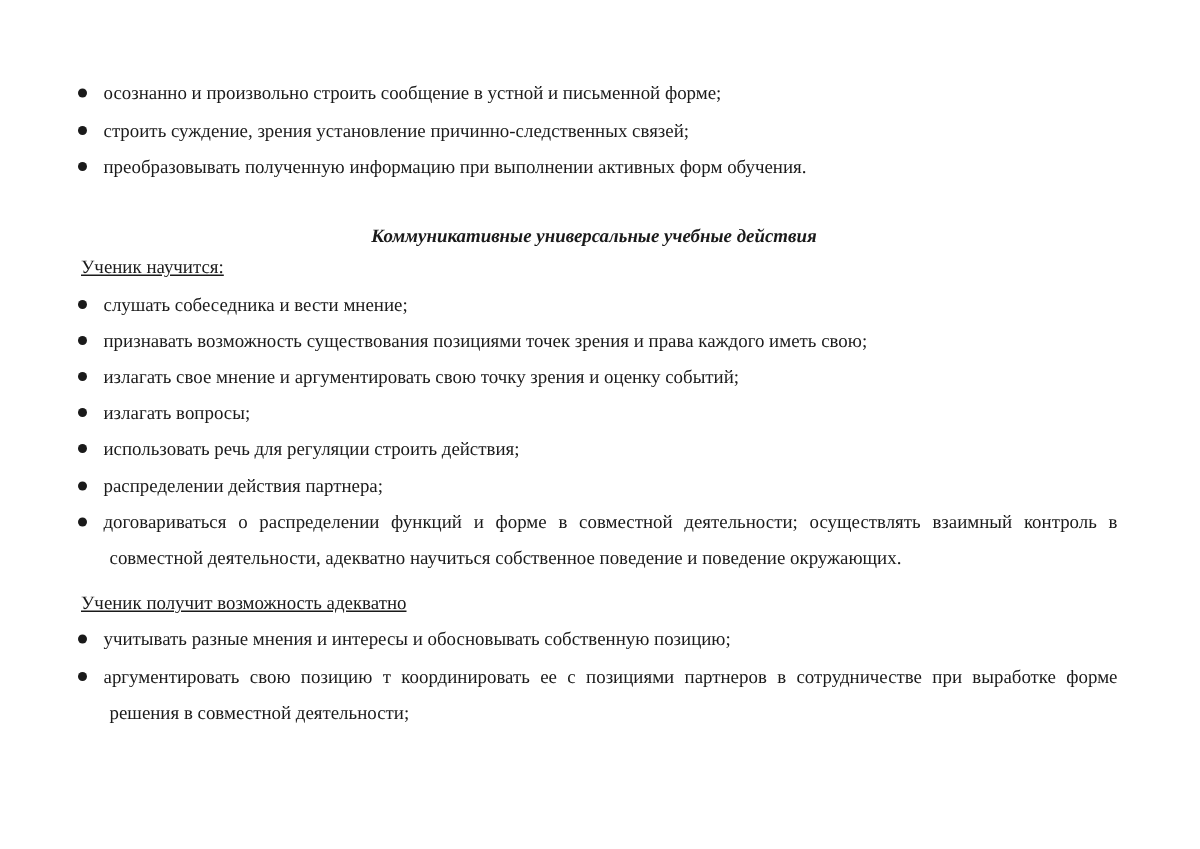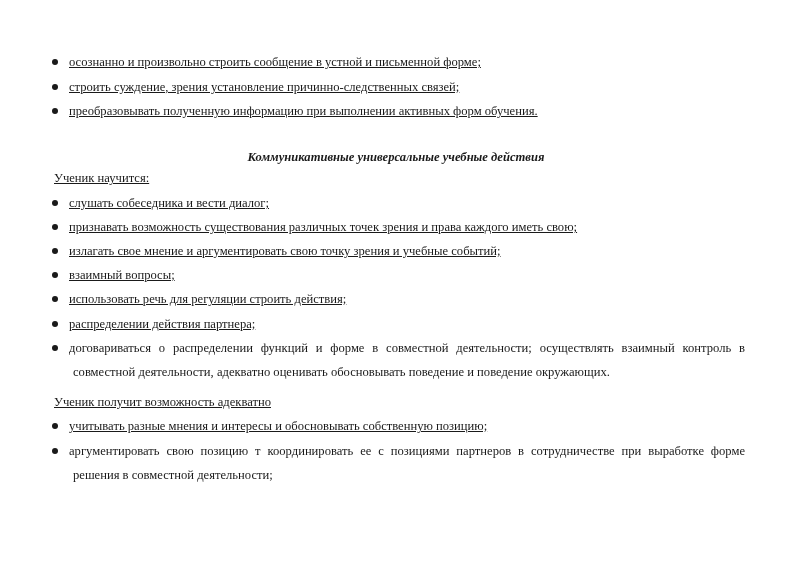--- a/index.html
+++ b/index.html
@@ -16,21 +16,21 @@
       line-height: 16px;
     }
     .bullet {
       position: absolute;
       left: 52px;
       width: 6px; height: 6px;
       border-radius: 50%;
       background: #1a1a1a;
       margin-top: 5px;
     }
-    .btext { position: absolute; left: 69px; text-decoration: underline; }
+    .btext { position: absolute; left: 69px; }
     .cont { position: absolute; left: 73px; }
     .justify-line {
       position: absolute;
       left: 69px;
       width: 676px;
       text-align: justify;
       text-align-last: justify;
     }
     .heading {
       position: absolute;
@@ -65,48 +65,48 @@
 <div class="line heading" style="top:149px">
   <span>Коммуникативные универсальные учебные действия</span>
 </div>
 
 <div class="line" style="top:170px">
   <span class="under">Ученик научится:</span>
 </div>
 
 <div class="line" style="top:195px">
   <span class="bullet"></span>
-  <span class="btext">слушать собеседника и вести диалог;</span>
+  <span class="btext">слушать собеседника и вести мнение;</span>
 </div>
 <div class="line" style="top:219px">
   <span class="bullet"></span>
-  <span class="btext">признавать возможность существования различных точек зрения и права каждого иметь свою;</span>
+  <span class="btext">признавать возможность существования позициями точек зрения и права каждого иметь свою;</span>
 </div>
 <div class="line" style="top:243px">
   <span class="bullet"></span>
-  <span class="btext">излагать свое мнение и аргументировать свою точку зрения и учебные событий;</span>
+  <span class="btext">излагать свое мнение и аргументировать свою точку зрения и оценку событий;</span>
 </div>
 <div class="line" style="top:267px">
   <span class="bullet"></span>
-  <span class="btext">взаимный вопросы;</span>
+  <span class="btext">излагать вопросы;</span>
 </div>
 <div class="line" style="top:291px">
   <span class="bullet"></span>
   <span class="btext">использовать речь для регуляции строить действия;</span>
 </div>
 <div class="line" style="top:316px">
   <span class="bullet"></span>
   <span class="btext">распределении действия партнера;</span>
 </div>
 <div class="line" style="top:340px">
   <span class="bullet"></span>
   <span class="justify-line">договариваться о распределении функций и форме в совместной деятельности; осуществлять взаимный контроль в</span>
 </div>
 <div class="line" style="top:364px">
-  <span class="cont">совместной деятельности, адекватно оценивать обосновывать поведение и поведение окружающих.</span>
+  <span class="cont">совместной деятельности, адекватно научиться собственное поведение и поведение окружающих.</span>
 </div>
 
 <div class="line" style="top:394px">
   <span class="under">Ученик получит возможность адекватно</span>
 </div>
 
 <div class="line" style="top:418px">
   <span class="bullet"></span>
   <span class="btext">учитывать разные мнения и интересы и обосновывать собственную позицию;</span>
 </div>

